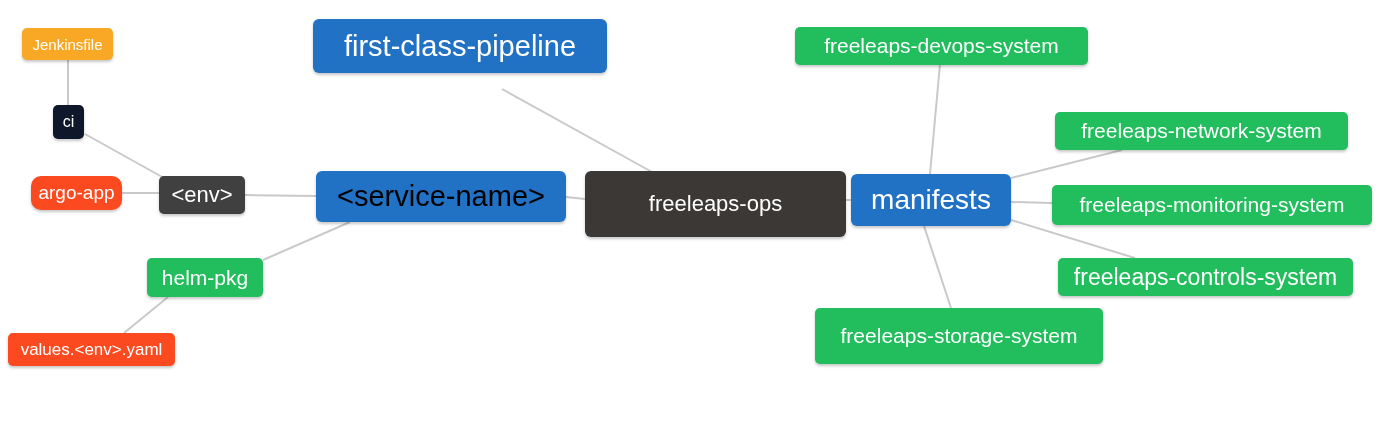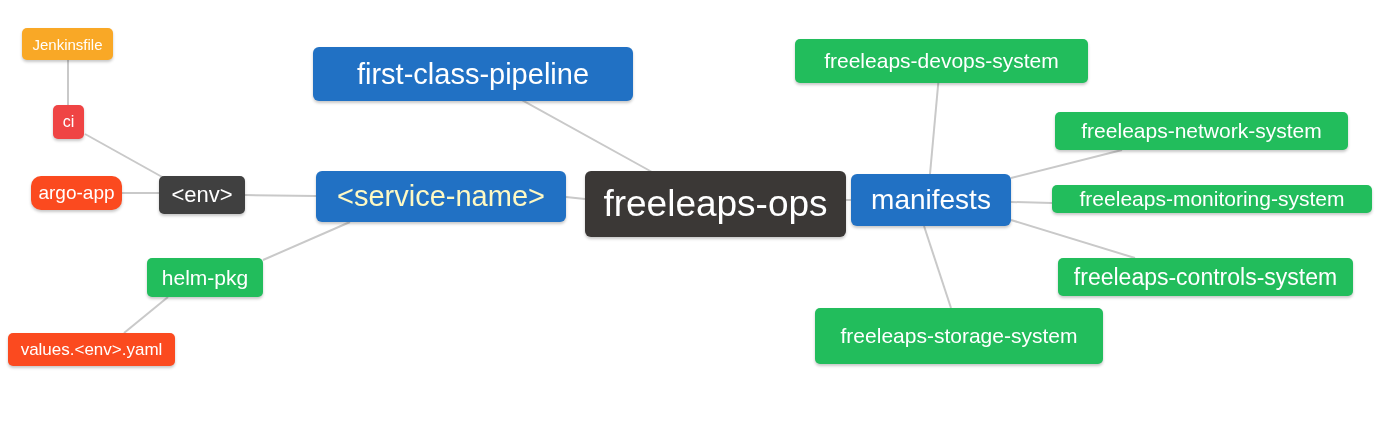--- a/index.html
+++ b/index.html
@@ -15,26 +15,26 @@
     white-space:nowrap;box-sizing:border-box;cursor:pointer;user-select:none;
   }
   
   .n-jenkinsfile{left:22px;top:28px;width:91px;height:32px;font-size:15px;}
   .n-ci{left:53px;top:105px;width:31px;height:34px;font-size:16px;}
   .n-argo-app{left:31px;top:176px;width:91px;height:34px;font-size:19px;}
   .n-env{left:159px;top:176px;width:86px;height:38px;font-size:22px;}
   .n-helm-pkg{left:147px;top:258px;width:116px;height:39px;font-size:21px;}
   .n-values{left:8px;top:333px;width:167px;height:33px;font-size:17px;}
   .n-service{left:316px;top:171px;width:250px;height:51px;font-size:29px;border-radius:6px;}
-  .n-fcp{left:313px;top:47px;width:320px;height:54px;font-size:29px;border-radius:6px;}
-  .n-ops{left:585px;top:171px;width:261px;height:66px;font-size:37px;border-radius:6px;}
+  .n-fcp{left:313px;top:19px;width:294px;height:54px;font-size:29px;border-radius:6px;}
+  .n-ops{left:585px;top:171px;width:261px;height:66px;font-size:22px;border-radius:6px;}
   .n-manifests{left:851px;top:174px;width:160px;height:52px;font-size:28px;border-radius:6px;}
-  .n-devops{left:795px;top:27px;width:293px;height:44px;font-size:21px;margin-top:12px;}
+  .n-devops{left:795px;top:27px;width:293px;height:38px;font-size:21px;}
   .n-network{left:1055px;top:112px;width:293px;height:38px;font-size:21px;}
-  .n-monitoring{left:1052px;top:185px;width:320px;height:28px;font-size:21px;}
+  .n-monitoring{left:1052px;top:185px;width:320px;height:40px;font-size:21px;}
   .n-controls{left:1058px;top:258px;width:295px;height:38px;font-size:23px;}
   .n-storage{left:815px;top:308px;width:288px;height:56px;font-size:21px;}
 </style>
 </head>
 <body>
 
 <div class="canvas">
 
   <svg class="edges" viewBox="0 0 1390 421">
     <line x1="68" y1="60" x2="68" y2="105" stroke="#c9c9c9"></line>
@@ -48,31 +48,31 @@
     <line x1="846" y1="200" x2="851" y2="200" stroke="#c9c9c9"></line>
     <line x1="930" y1="174" x2="940" y2="64" stroke="#c9c9c9"></line>
     <line x1="1011" y1="178" x2="1122" y2="150" stroke="#c9c9c9"></line>
     <line x1="1011" y1="202" x2="1052" y2="203" stroke="#c9c9c9"></line>
     <line x1="1011" y1="220" x2="1135" y2="258" stroke="#c9c9c9"></line>
     <line x1="924" y1="226" x2="951" y2="308" stroke="#c9c9c9"></line>
   </svg>
 
   <div class="node n-jenkinsfile" style="background-color: rgb(249, 168, 38); color: rgb(255, 255, 255);">Jenkinsfile</div>
 
-  <div class="node n-ci" style="background-color: #ef4444; color: rgb(255, 255, 255);">ci</div>
+  <div class="node n-ci" style="background-color: #0f172a; color: rgb(255, 255, 255);">ci</div>
 
   <div class="node n-argo-app" style="background-color: rgb(251, 74, 31); color: rgb(255, 255, 255); border-radius: 10px;">argo-app</div>
 
   <div class="node n-env" style="background-color: #404040; color: rgb(255, 255, 255);">&lt;env&gt;</div>
 
   <div class="node n-helm-pkg" style="background-color: rgb(34, 189, 92); color: rgb(255, 255, 255);">helm-pkg</div>
 
   <div class="node n-values" style="background-color: rgb(251, 74, 31); color: rgb(255, 255, 255); text-align: right;">values.&lt;env&gt;.yaml</div>
 
-  <div class="node n-service" style="background-color: rgb(33, 113, 196); color: #fef9c3;">&lt;service-name&gt;</div>
+  <div class="node n-service" style="background-color: rgb(33, 113, 196); color: #000000;">&lt;service-name&gt;</div>
 
   <div class="node n-fcp" style="background-color: rgb(33, 113, 196); color: rgb(255, 255, 255);">first-class-pipeline</div>
 
   <div class="node n-ops" style="background-color: rgb(59, 56, 54); color: rgb(255, 255, 255);">freeleaps-ops</div>
 
   <div class="node n-manifests" style="background-color: rgb(33, 113, 196); color: rgb(255, 255, 255);">manifests</div>
 
   <div class="node n-devops" style="background-color: rgb(34, 189, 92); color: rgb(255, 255, 255);">freeleaps-devops-system</div>
 
   <div class="node n-network" style="background-color: rgb(34, 189, 92); color: rgb(255, 255, 255);">freeleaps-network-system</div>

